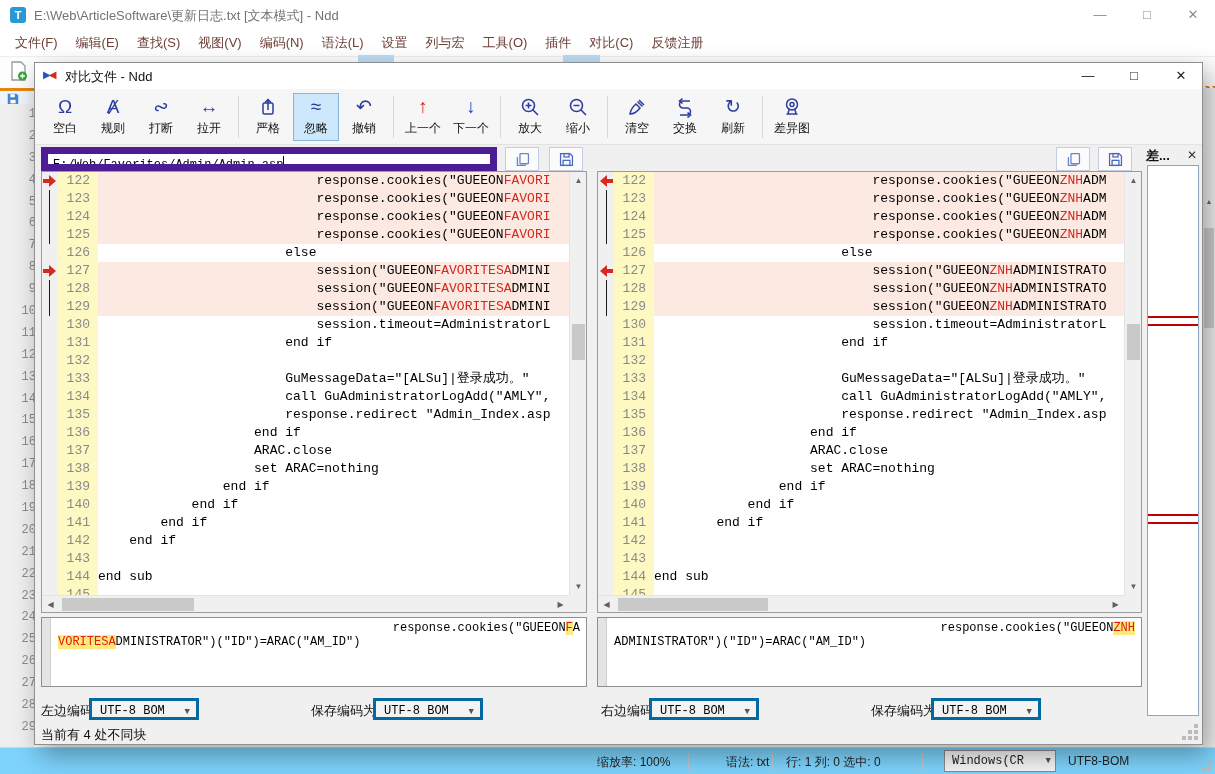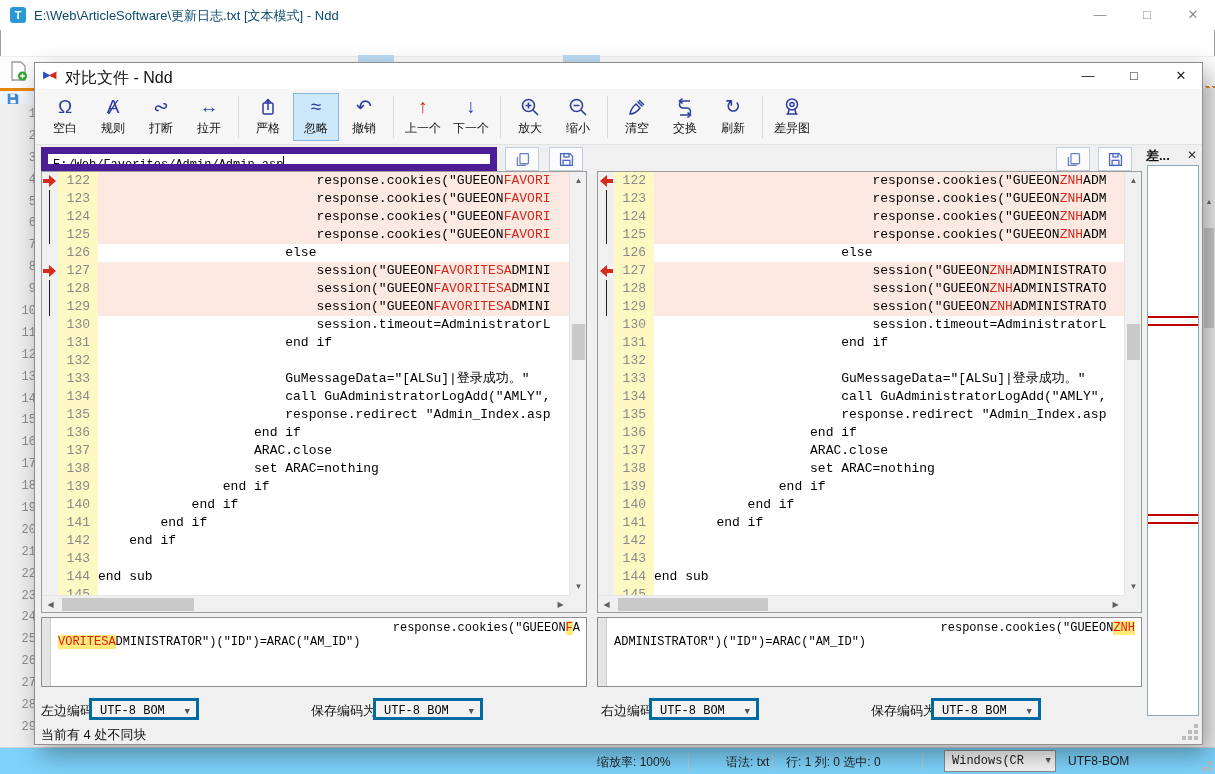--- a/index.html
+++ b/index.html
@@ -3,21 +3,21 @@
 <meta charset="utf-8">
 <style>
   html,body{margin:0;padding:0;background:#777;}
   *{box-sizing:border-box;}
   .screen{position:relative;width:1215px;height:774px;background:#ffffff;overflow:hidden;
           font-family:"Liberation Sans","DejaVu Sans",sans-serif;box-shadow:inset 0 0 0 1px #9e9e9e;}
   
   .titlebar{position:absolute;left:0;top:0;width:100%;height:30px;background:#fff;}
   .app-icon{position:absolute;left:10px;top:7px;width:16px;height:16px;border-radius:3px;background:#2b98d6;
             color:#fff;font-size:11px;font-weight:bold;text-align:center;line-height:16px;}
-  .title-text{position:absolute;left:34px;top:7px;font-size:13px;color:#0c4a6e;white-space:nowrap;}
+  .title-text{position:absolute;left:34px;top:7px;font-size:13px;color:#737373;white-space:nowrap;}
   .winbtn{position:absolute;top:0;width:34px;height:30px;text-align:center;line-height:30px;color:#8b8b8b;font-size:13px;}
   .menubar{position:absolute;left:0;top:30px;width:100%;height:26px;background:#fff;display:flex;align-items:center;padding-left:6px;}
   .menu-item{padding:3px 9px;font-size:13px;color:#6e4038;white-space:nowrap;cursor:default;}
   .tb-fragment{position:absolute;left:0;top:56px;width:100%;height:32px;background:#fdfdfd;border-top:1px solid #eee;}
   .frag-blue{position:absolute;height:7px;background:#bcdcf5;top:55px;}
   .tab-fragment{position:absolute;left:0;top:88px;width:34px;height:18px;background:#eef4fb;border-top:3px solid #e8860f;}
   .main-gutter{position:absolute;left:0;top:104px;width:34px;height:643px;background:#efefef;overflow:hidden;}
   .main-gutter .gnum{width:46px;height:21.9px;line-height:21.9px;font-family:"Liberation Mono","DejaVu Sans Mono",monospace;
                      font-size:12px;color:#8c8c8c;text-align:right;padding-right:10px;}
   .main-vscroll{position:absolute;right:0;top:88px;width:12px;height:659px;background:#f0f0f0;}
@@ -34,21 +34,21 @@
              font-family:"Liberation Mono","DejaVu Sans Mono",monospace;font-size:12px;line-height:20px;padding:0 18px 0 7px;}
   .sb-select .chev{position:absolute;right:4px;top:0;font-size:9px;color:#555;line-height:20px;}
   .sb-grip{position:absolute;right:3px;bottom:3px;width:4px;height:4px;background:#bbb;
            box-shadow:-6px 0 #bbb,0 -6px #bbb;}
   
   .dialog{position:absolute;left:34px;top:62px;width:1169px;height:683px;background:#f0f0f0;
           border:1px solid #8f8f8f;box-shadow:6px 10px 24px rgba(0,0,0,.35);}
   .dlg-titlebar{position:absolute;left:0;top:0;width:100%;height:26px;background:#fff;}
   .dlg-icon{position:absolute;left:8px;top:6px;font-size:10px;letter-spacing:-2px;}
   .dlg-icon .tl{color:#2850c8;} .dlg-icon .tr{color:#d42b1e;}
-  .dlg-title{position:absolute;left:30px;top:5px;font-size:16px;color:#111;}
+  .dlg-title{position:absolute;left:30px;top:5px;font-size:13px;color:#111;}
   .dlg-btn{position:absolute;top:0;width:32px;height:26px;text-align:center;line-height:26px;color:#222;font-size:13px;}
   .dlg-toolbar{position:absolute;left:0;top:26px;width:100%;height:56px;background:#f6f6f6;border-bottom:1px solid #e3e3e3;
                display:flex;align-items:center;padding-left:6px;}
   .tbtn{min-width:46px;height:48px;margin:0 1px;text-align:center;border:1px solid transparent;}
   .tbtn.sel{background:#cde8fb;border:1px solid #84b6de;}
   .tbtn .ticon{display:block;height:26px;line-height:26px;font-size:19px;color:#2e3c9e;}
   .tbtn .ticon svg{vertical-align:middle;}
   .tbtn .tlabel{display:block;font-size:12px;color:#111;line-height:16px;}
   .i-red{color:#d42b1e !important;font-weight:bold;} .i-blue{color:#2040c0 !important;font-weight:bold;}
   .i-knot{display:inline-block;transform:rotate(-18deg);}
@@ -109,20 +109,34 @@
 
 <div class="screen">
 
   <div class="titlebar">
     <div class="app-icon">T</div>
     <div class="title-text">E:\Web\ArticleSoftware\更新日志.txt [文本模式] - Ndd</div>
     <div class="winbtn" style="left:1083px">—</div>
     <div class="winbtn" style="left:1130px">□</div>
     <div class="winbtn" style="left:1176px">✕</div>
   </div>
+  <div class="menubar" id="menu-bar">
+      <div class="menu-item">文件(F)</div>
+      <div class="menu-item">编辑(E)</div>
+      <div class="menu-item">查找(S)</div>
+      <div class="menu-item">视图(V)</div>
+      <div class="menu-item">编码(N)</div>
+      <div class="menu-item">语法(L)</div>
+      <div class="menu-item">设置</div>
+      <div class="menu-item">列与宏</div>
+      <div class="menu-item">工具(O)</div>
+      <div class="menu-item">插件</div>
+      <div class="menu-item">对比(C)</div>
+      <div class="menu-item">反馈注册</div>
+    </div>
 
   <div class="tb-fragment">
     <svg width="22" height="22" style="position:absolute;left:7px;top:3px" viewBox="0 0 22 22">
       <path d="M5 2 h9 l4 4 v14 h-13 z" fill="#fff" stroke="#9a9a9a" stroke-width="1.3"></path>
       <circle cx="15.5" cy="16" r="4.5" fill="#35a435"></circle>
       <path d="M15.5 13.5 v5 M13 16 h5" stroke="#fff" stroke-width="1.4"></path>
     </svg>
   </div>
   <div class="frag-blue" style="left:358px;width:36px"></div>
   <div class="frag-blue" style="left:563px;width:37px"></div>

